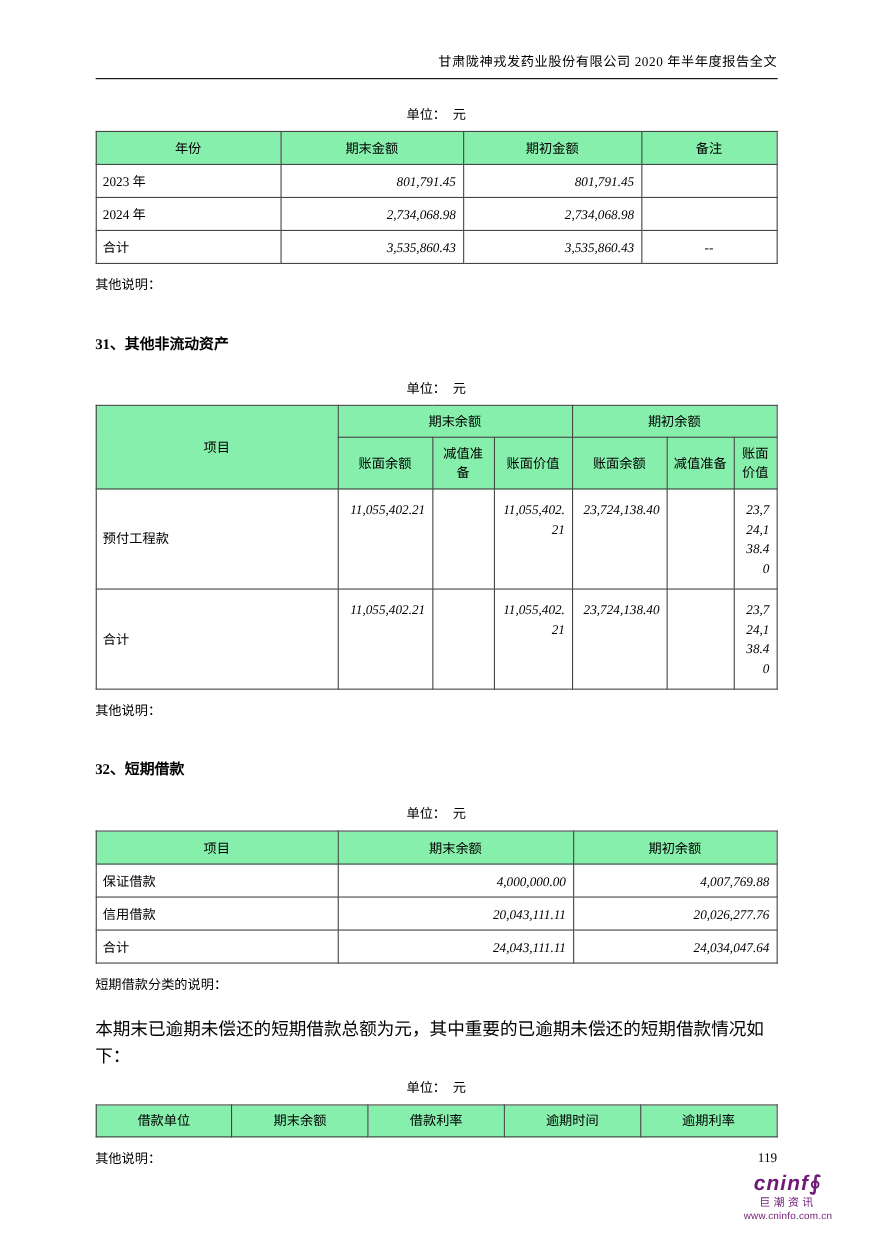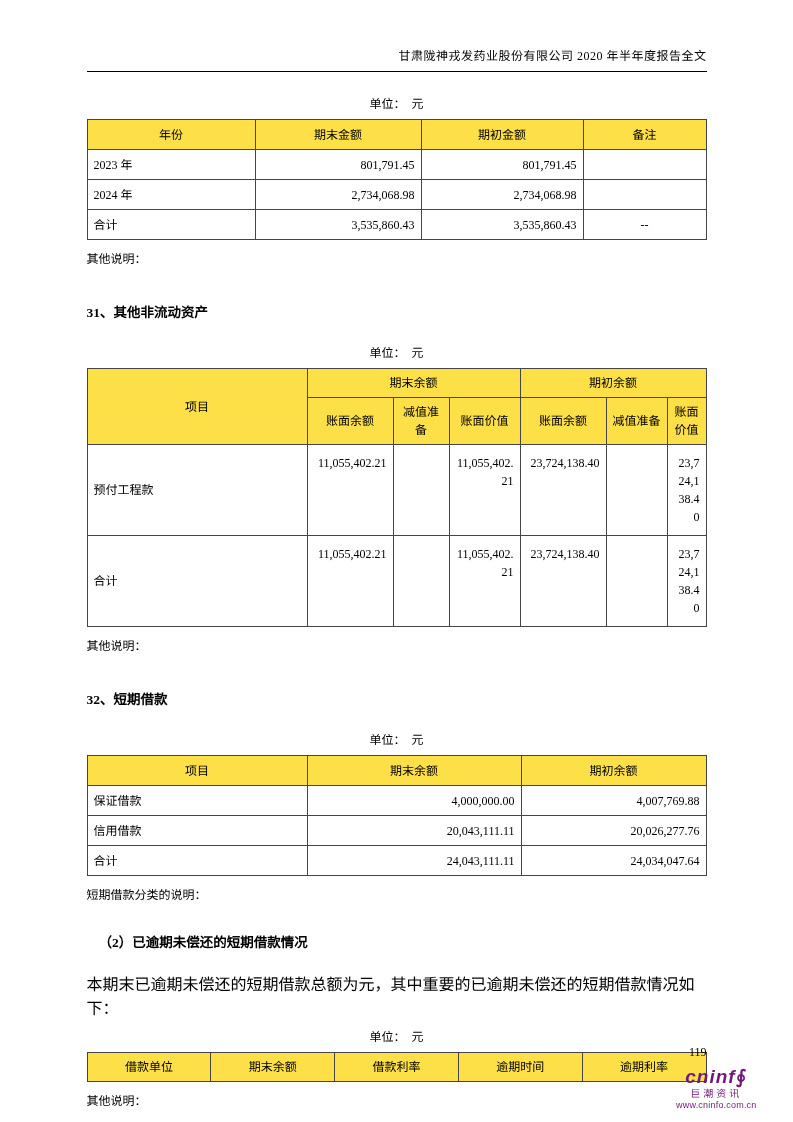--- a/index.html
+++ b/index.html
@@ -26,23 +26,23 @@
   .para      { font-size:16px; line-height:1.5; }
 
   .mt-sec   { margin-top:34px; }
   .mt-sub   { margin-top:28px; }
   .mt-unit  { margin-top:22px; }
   .mt-tbl   { margin-top:7px;  }
   .mt-note  { margin-top:9px;  }
 
   table.tbl { width:100%; border-collapse:collapse; table-layout:fixed; font-size:12px; }
   .tbl th, .tbl td { border:1px solid #454545; padding:5px 6px; line-height:1.5; vertical-align:middle; }
-  .tbl thead th { background:#fde047; font-weight:400; text-align:center; }
+  .tbl thead th { background:#86efac; font-weight:400; text-align:center; }
   .cell-label  { text-align:left; }
-  .cell-num    { text-align:right; word-break:break-all; }
+  .cell-num    { text-align:right; word-break:break-all;font-style:italic; }
   .cell-center { text-align:center; }
   .t1 th, .t1 td, .t3 th, .t3 td { height:30px; }
   .t2 tbody td { padding:9px 6px; }
   .t2 tbody .cell-num { vertical-align:top; }
 
   .page-number {
     position:absolute; right:72px; bottom:62px;
     font-size:12px;
   }
   .cninfo-logo {
@@ -185,21 +185,20 @@
         </tr>
         <tr>
           <td class="cell-label">合计</td>
           <td class="cell-num">24,043,111.11</td>
           <td class="cell-num">24,034,047.64</td>
         </tr>
       </tbody>
     </table>
     <div class="note-line mt-note">短期借款分类的说明：</div>
 
-    <div class="h-num indent mt-sub">（2）已逾期未偿还的短期借款情况</div>
     <div class="para mt-unit">本期末已逾期未偿还的短期借款总额为元，其中重要的已逾期未偿还的短期借款情况如下：</div>
     <div class="unit-line" style="margin-top:6px;">单位：　元</div>
 
     <table class="tbl t4 mt-tbl">
       <thead>
         <tr>
           <th>借款单位</th>
           <th>期末余额</th>
           <th>借款利率</th>
           <th>逾期时间</th>

